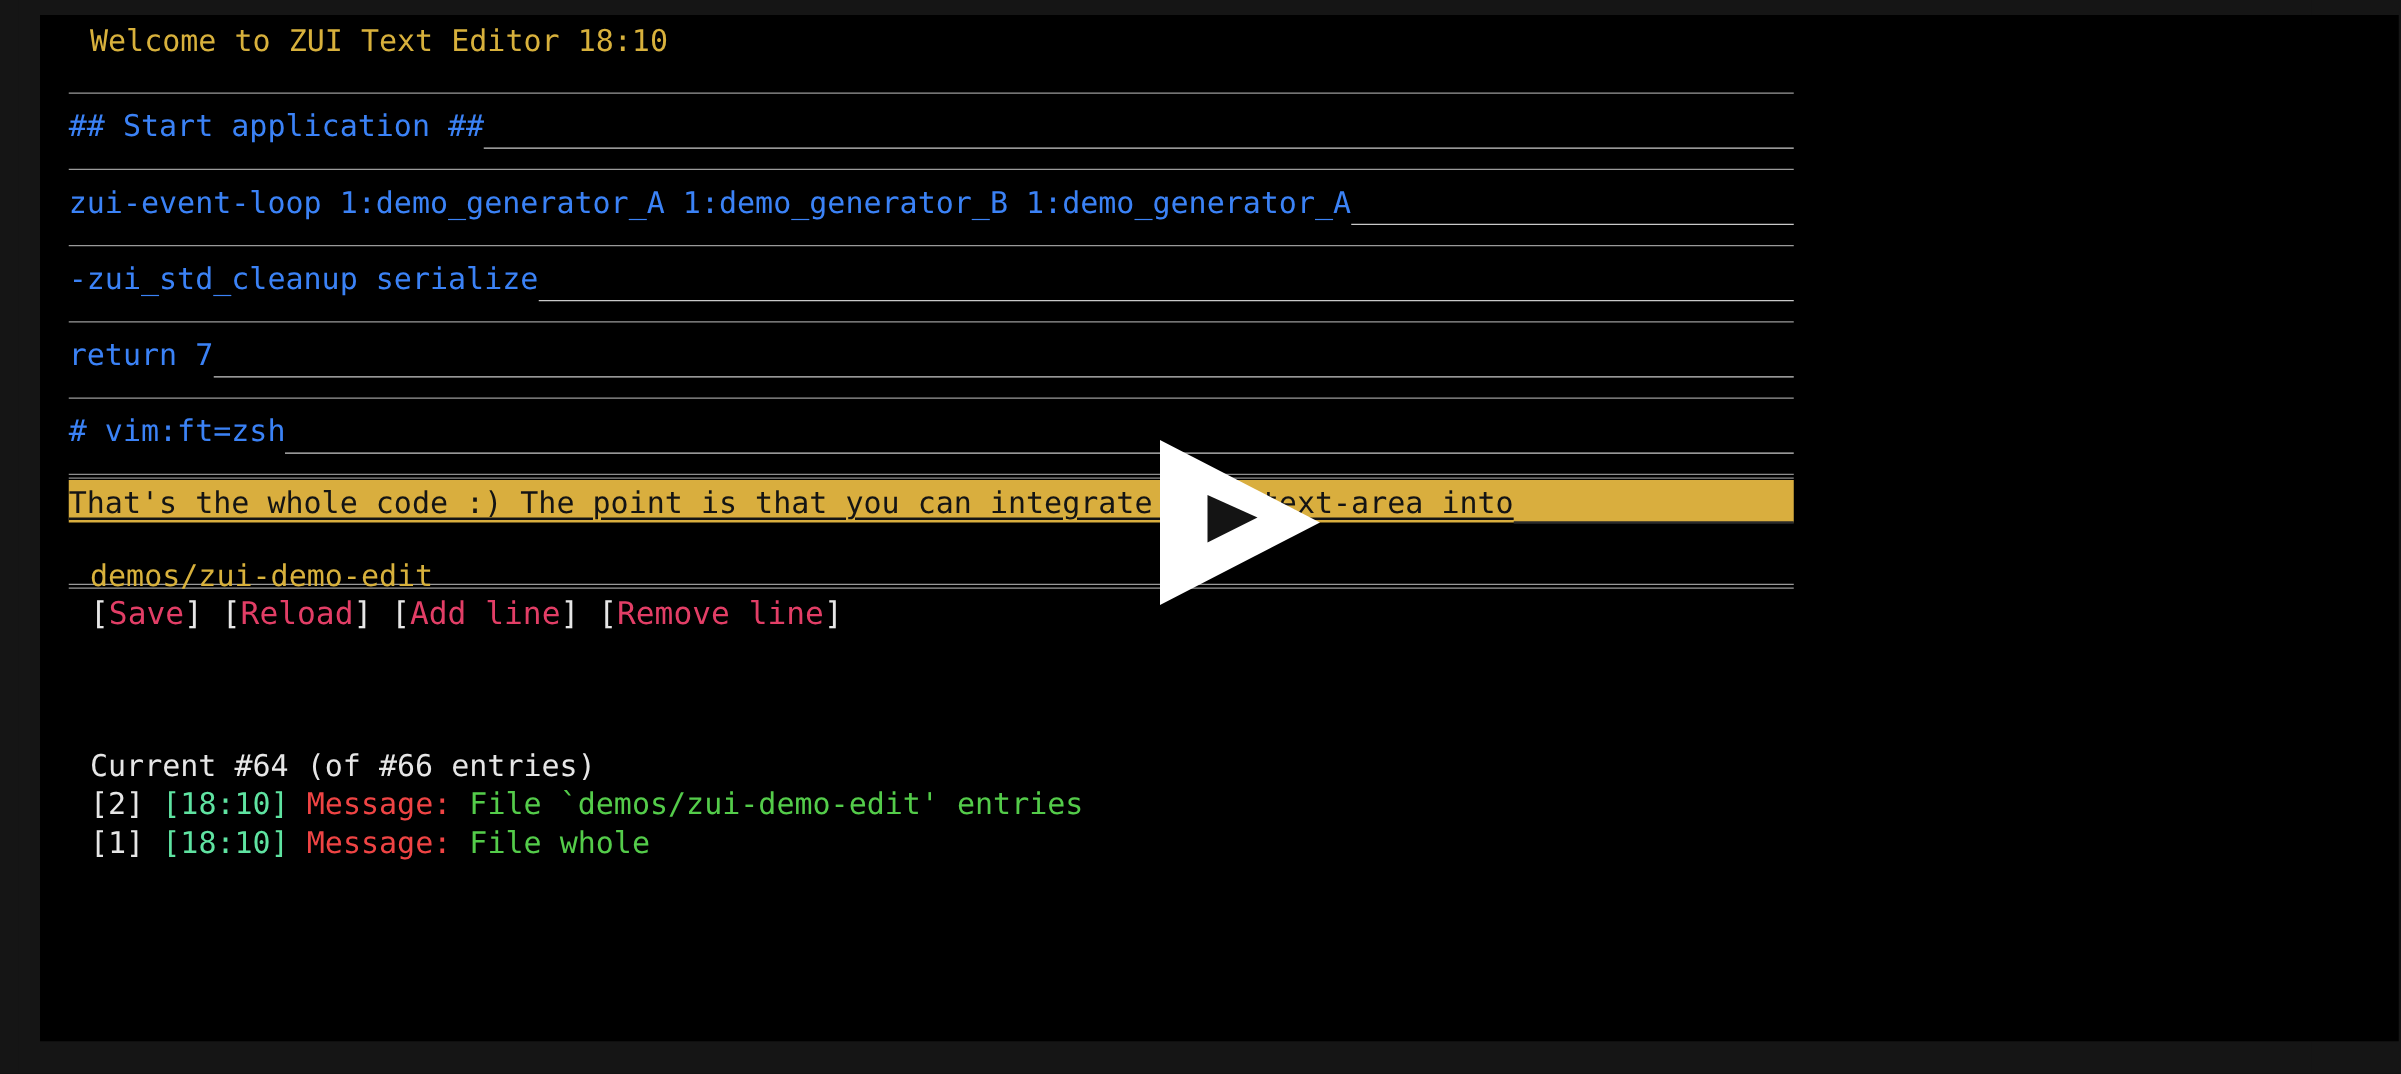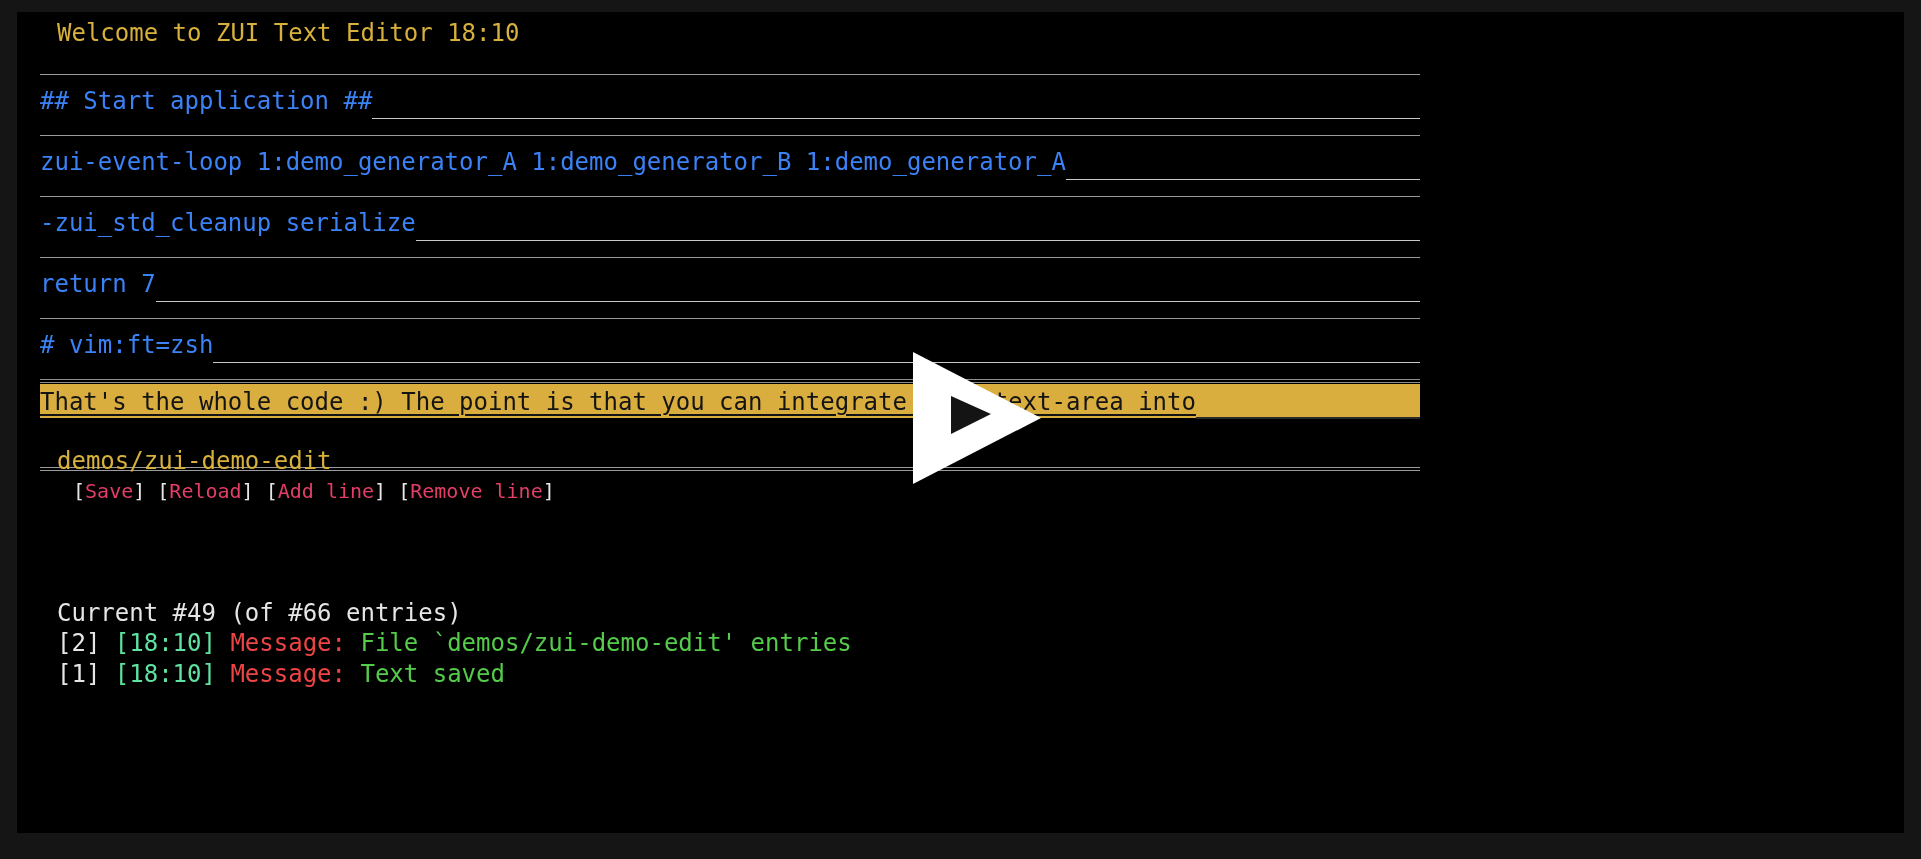--- a/index.html
+++ b/index.html
@@ -10,20 +10,21 @@
     height: 859px;
     overflow: hidden;
   }
 
   #stage {
     position: relative;
     width: 1834px;
     height: 859px;
     background: #151515;
     font-family: "DejaVu Sans Mono", "Liberation Mono", monospace;
+    margin-left: 15px;
   }
 
   
   #terminal {
     position: absolute;
     left: 17px;
     top: 12px;
     width: 1887px;
     height: 821px;
     background: #000000;
@@ -152,23 +153,23 @@
   }
 
   
   #filepath {
     left: 40px;
     top: 434px;
     color: #d8b13c;
   }
   #buttons {
     position: absolute;
-    left: 56px;
+    left: 40px;
     top: 464px;
-    font-size: 20px;
+    font-size: 25px;
     line-height: 30px;
     white-space: pre;
     font-family: "DejaVu Sans Mono", "Liberation Mono", monospace;
   }
   #buttons .brk { color: #e6e6e6; }
   #buttons .btn {
     color: #e23e66;
     cursor: pointer;
   }
 
@@ -238,25 +239,25 @@
           <div class="rowsep double"></div>
           <div class="rowtext"><span class="txt">That's the whole code :) The point is that you can integrate such text-area into</span><span class="fill" style="width: 224px;"></span></div>
         </div>
       </div>
     <div id="editor-bottom-rule"></div>
 
     <div class="tline" id="filepath">demos/zui-demo-edit</div>
 
     <div id="buttons"><span class="brk">[</span><span class="btn">Save</span><span class="brk">]</span><span class="brk"> </span><span class="brk">[</span><span class="btn">Reload</span><span class="brk">]</span><span class="brk"> </span><span class="brk">[</span><span class="btn">Add line</span><span class="brk">]</span><span class="brk"> </span><span class="brk">[</span><span class="btn">Remove line</span><span class="brk">]</span></div>
 
-    <div class="tline" id="status-line">Current #49 (of #66 entries)</div>
+    <div class="tline" id="status-line">Current #64 (of #66 entries)</div>
 
     <div id="log-area">
         <div class="logline" style="top: 616px;"><span class="idx">[2]</span><span> </span><span class="time">[18:10]</span><span> </span><span class="kind">Message:</span><span> </span><span class="msg">File `demos/zui-demo-edit' entries</span></div>
-        <div class="logline" style="top: 647px;"><span class="idx">[1]</span><span> </span><span class="time">[18:10]</span><span> </span><span class="kind">Message:</span><span> </span><span class="msg">Text saved</span></div>
+        <div class="logline" style="top: 647px;"><span class="idx">[1]</span><span> </span><span class="time">[18:10]</span><span> </span><span class="kind">Message:</span><span> </span><span class="msg">File whole</span></div>
       </div>
 
   </div>
 
   <div id="play-overlay">
     <svg width="140" height="140" viewBox="0 0 140 140">
       <path d="M 8 4 L 136 70 L 8 136 Z" fill="#ffffff"></path>
       <path d="M 46 48 L 46 86 L 86 66 Z" fill="#000000" opacity="0.92"></path>
     </svg>
   </div>

